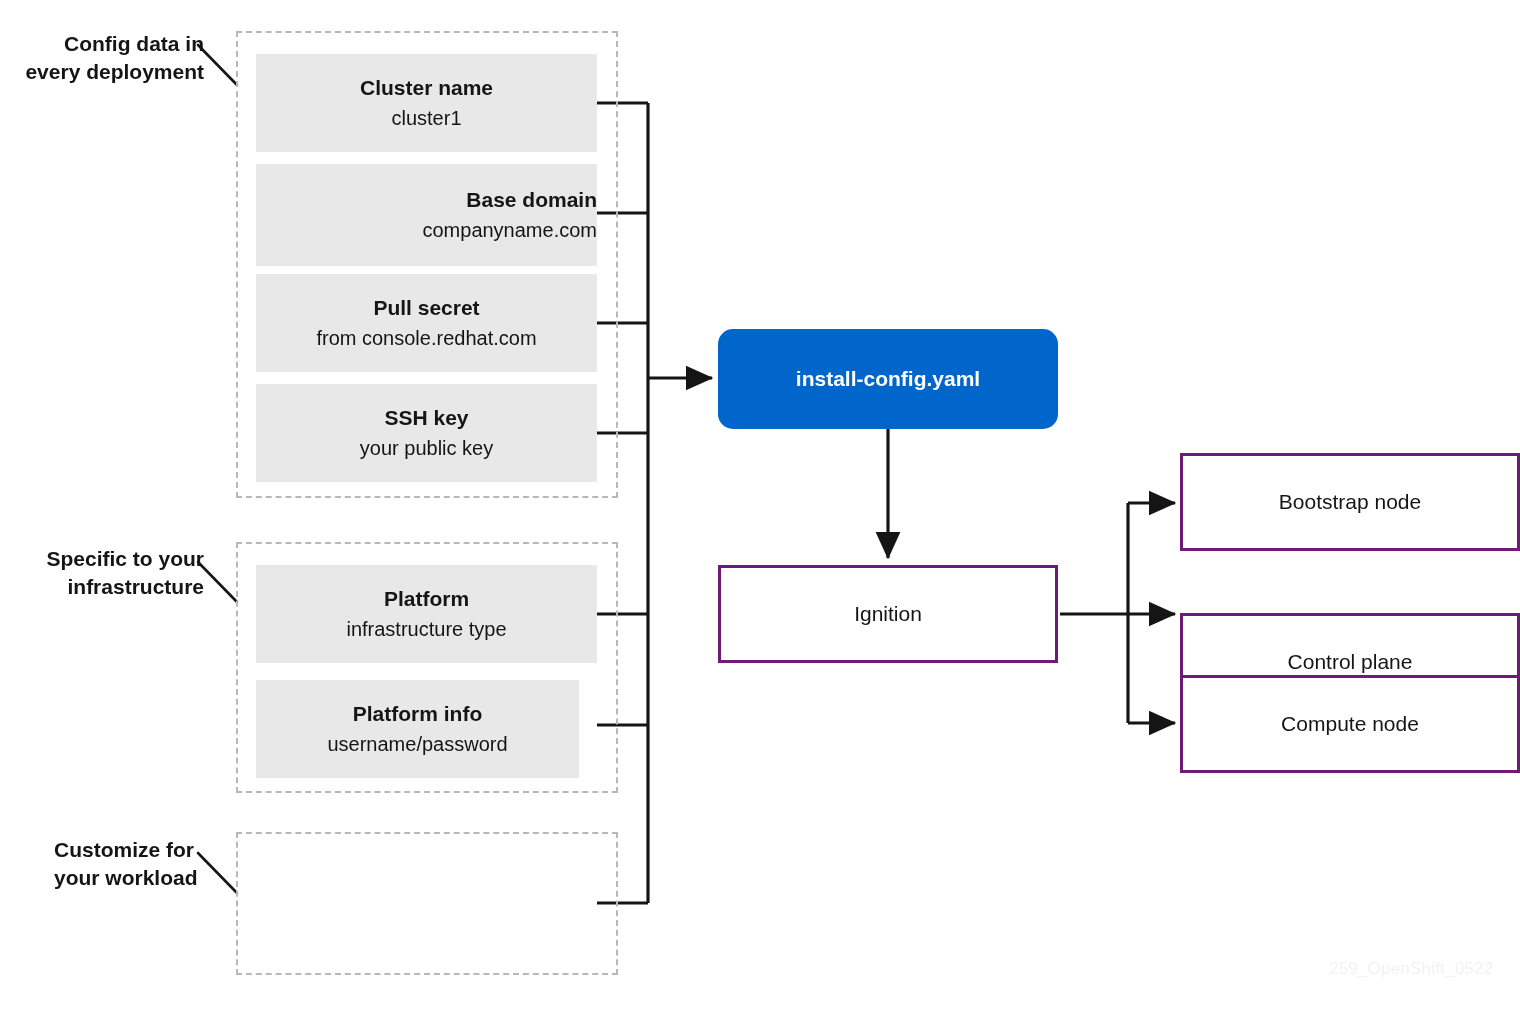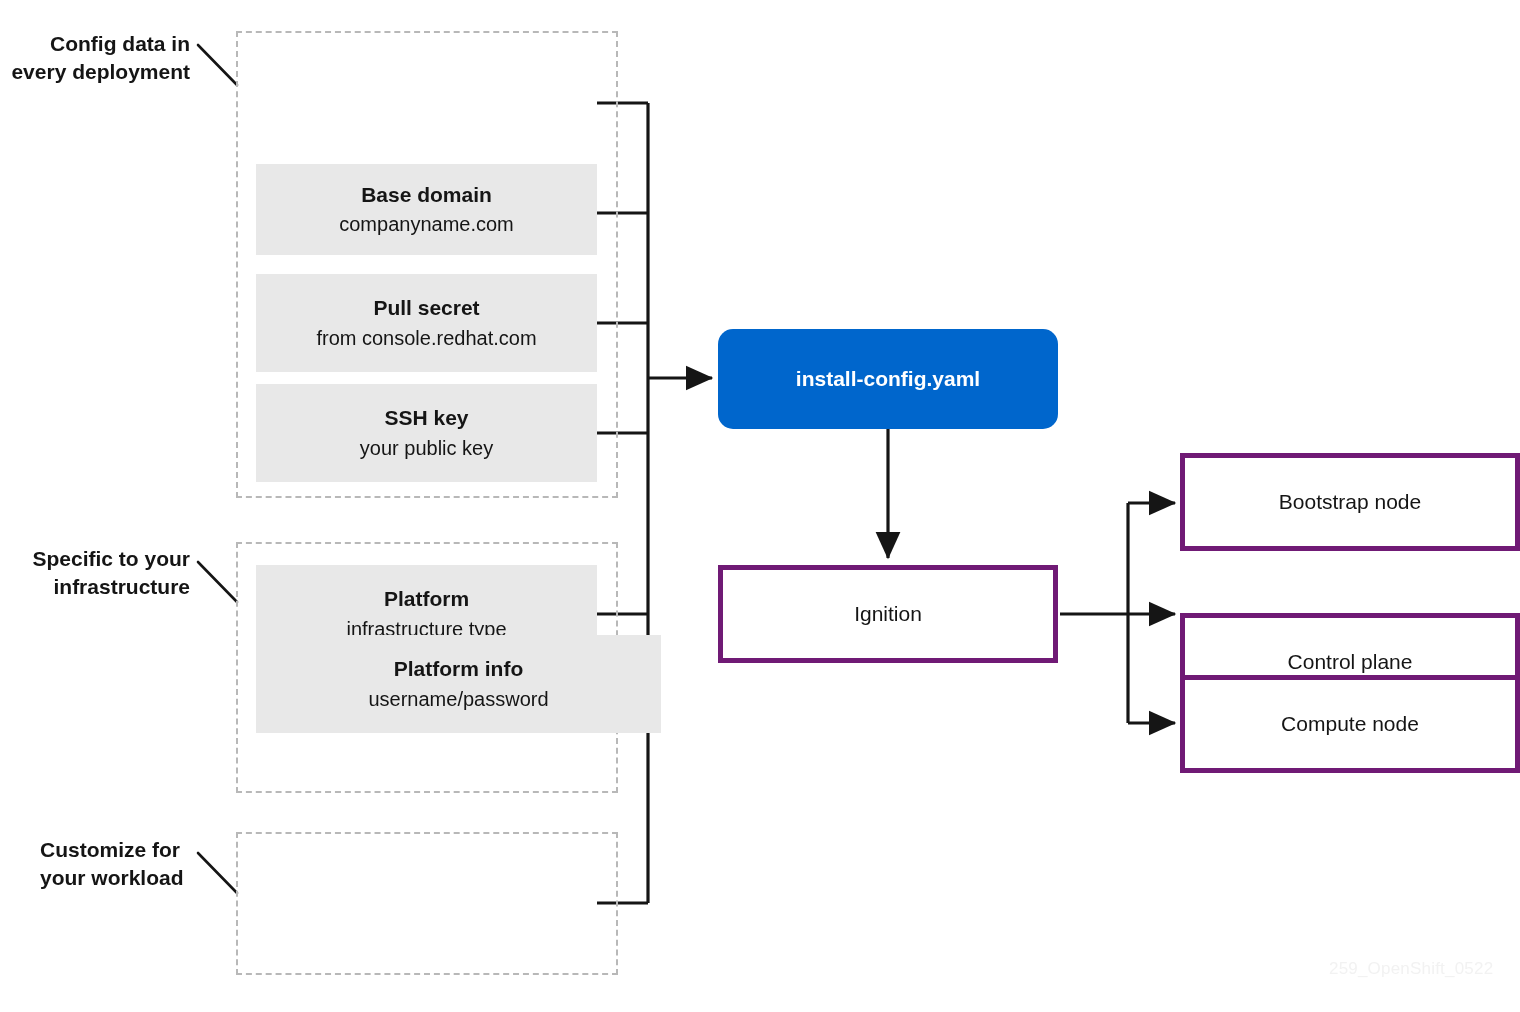--- a/index.html
+++ b/index.html
@@ -16,20 +16,21 @@
     overflow: hidden;
   }
   
   .callout {
     position: absolute;
     font-size: 21px;
     font-weight: 700;
     color: #151515;
     line-height: 1.33;
     white-space: pre-line;
+    padding-left: 14px;
   }
   .callout.ralign { text-align: right; }
   .callout.lalign { text-align: left; }
 
   
   .group {
     position: absolute;
     border: 2px dashed #b8b8b8;
     box-sizing: border-box;
     background: transparent;
@@ -72,21 +73,21 @@
   .node-solid span {
     color: #ffffff;
     font-size: 21px;
     font-weight: 700;
   }
 
   
   .node-outline {
     position: absolute;
     background: #ffffff;
-    border: 5px solid #701a75;
+    border: 3px solid #701a75;
     display: flex;
     align-items: center;
     justify-content: center;
     box-sizing: border-box;
   }
   .node-outline span {
     color: #151515;
     font-size: 21px;
     font-weight: 400;
   }
@@ -161,22 +162,26 @@
 every deployment</div>
 
   <div class="callout ralign" style="left:0px; top:545px; width:190px;">Specific to your
 infrastructure</div>
 
   <div class="callout lalign" style="left:40px; top:836px; width:170px;">Customize for
 your workload</div>
 
   <div class="group" style="left:236px; top:31px; width:382px; height:467px;"></div>
 
-
-  <div class="card" style="left:256px; top:164px; width:341px; height:91px;">
+  <div class="card" style="left:256px; top:54px; width:341px; height:98px;">
+    <div class="title">Cluster name</div>
+    <div class="sub">cluster1</div>
+  </div>
+
+  <div class="card" style="left:256px; top:164px; width:341px; height:102px;align-items:flex-end;">
     <div class="title">Base domain</div>
     <div class="sub">companyname.com</div>
   </div>
 
   <div class="card" style="left:256px; top:274px; width:341px; height:98px;">
     <div class="title">Pull secret</div>
     <div class="sub">from console.redhat.com</div>
   </div>
 
   <div class="card" style="left:256px; top:384px; width:341px; height:98px;">
@@ -184,21 +189,21 @@
     <div class="sub">your public key</div>
   </div>
 
   <div class="group" style="left:236px; top:542px; width:382px; height:251px;"></div>
 
   <div class="card" style="left:256px; top:565px; width:341px; height:98px;">
     <div class="title">Platform</div>
     <div class="sub">infrastructure type</div>
   </div>
 
-  <div class="card" style="left:256px; top:635px; width:405px; height:98px;">
+  <div class="card" style="left:256px; top:680px; width:323px; height:98px;">
     <div class="title">Platform info</div>
     <div class="sub">username/password</div>
   </div>
 
   <div class="group" style="left:236px; top:832px; width:382px; height:143px;"></div>
 
 
   <div class="node-solid" style="left:718px; top:329px; width:340px; height:100px;border-radius:15px;">
     <span>install-config.yaml</span>
   </div>

